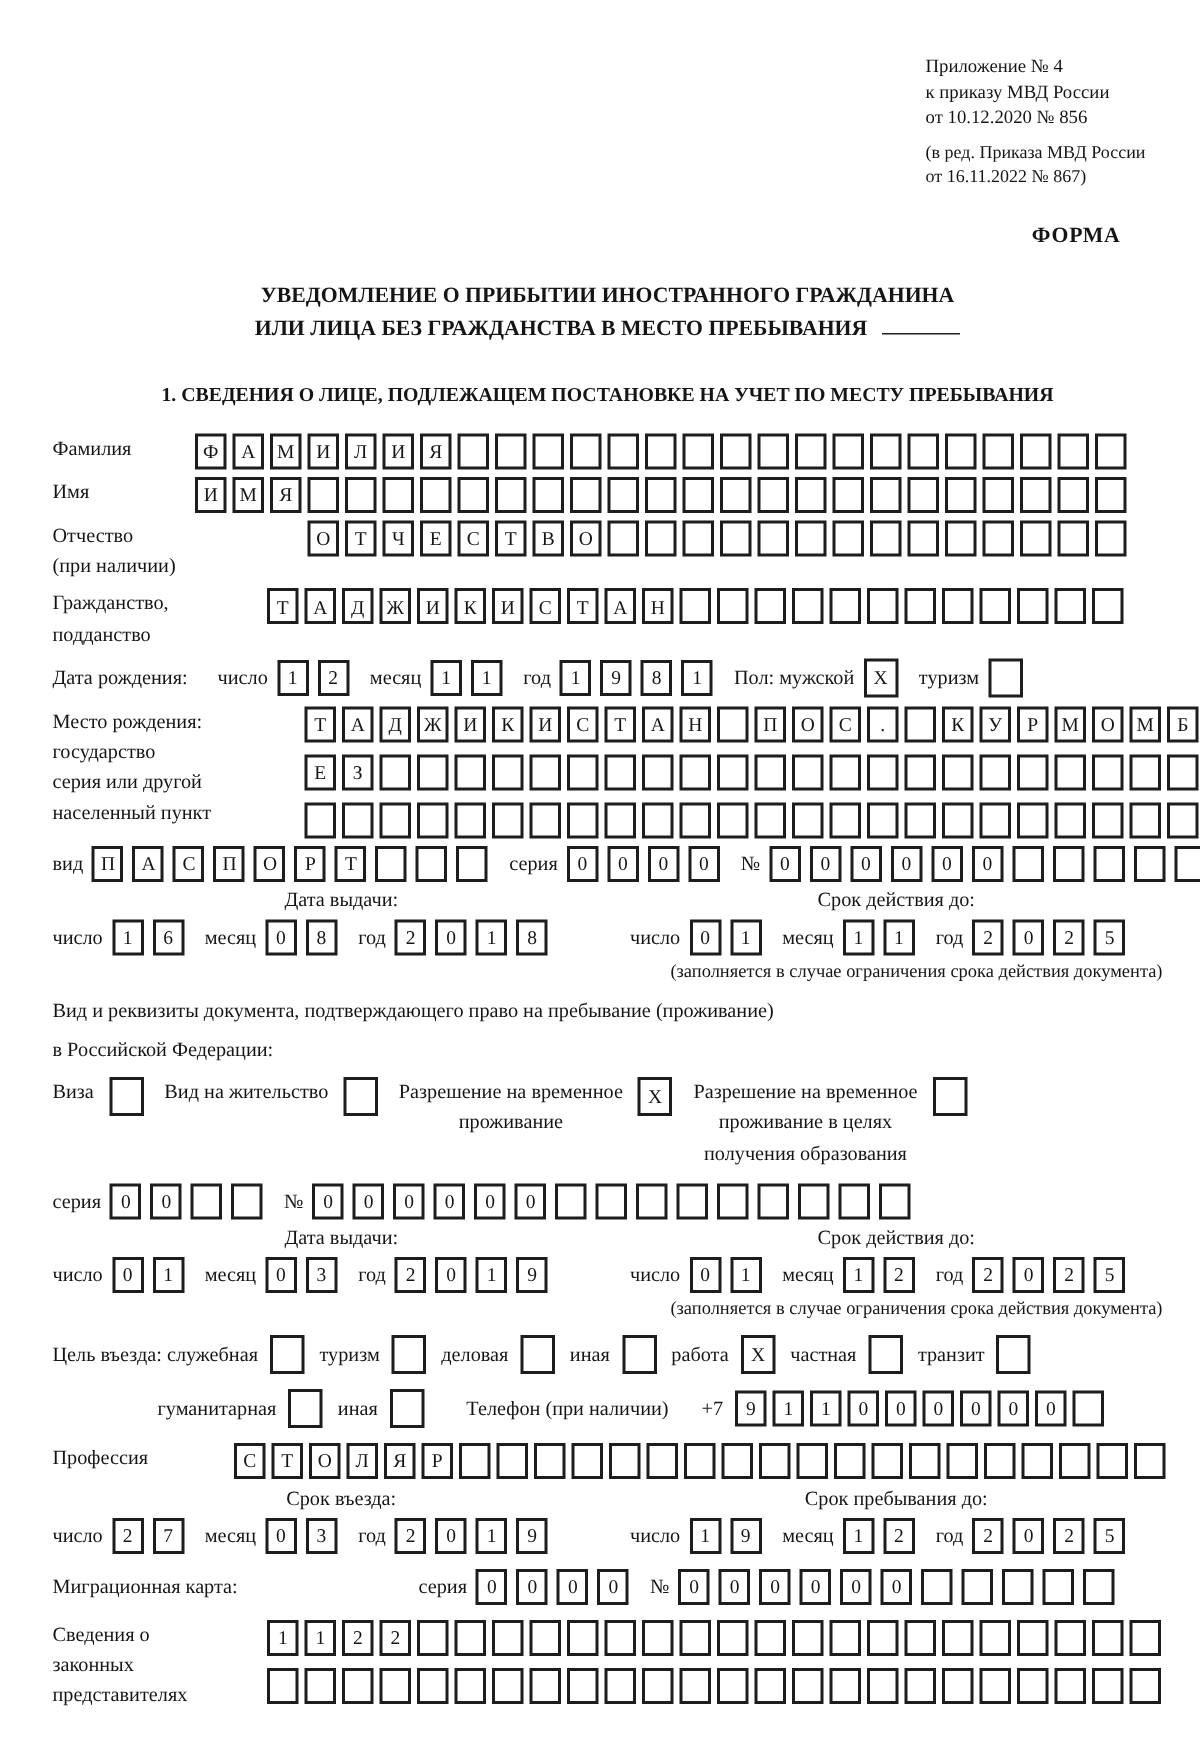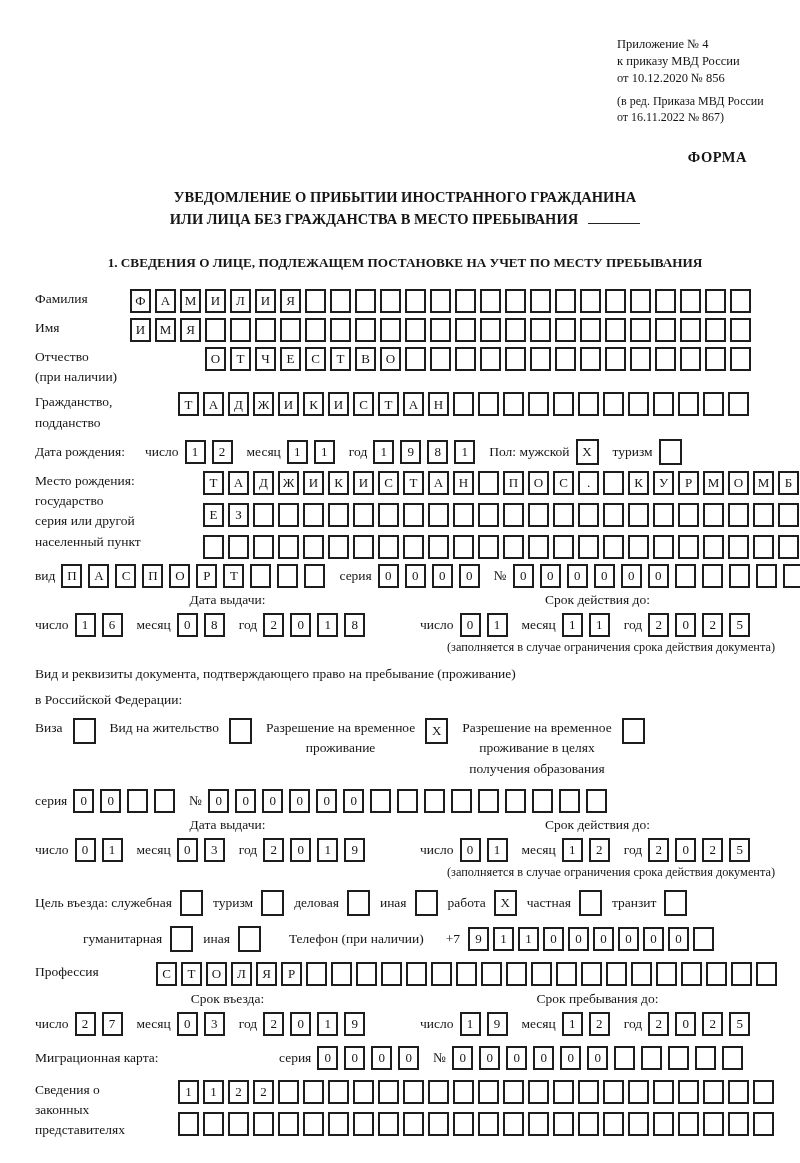--- a/index.html
+++ b/index.html
@@ -505,21 +505,21 @@
     <span>служебная</span><span class="ckb"></span>
     <span>туризм</span><span class="ckb"></span>
     <span>деловая</span><span class="ckb"></span>
     <span>иная</span><span class="ckb"></span>
     <span>работа</span><span class="ckb">X</span>
     <span>частная</span><span class="ckb"></span>
     <span>транзит</span><span class="ckb"></span>
   </div>
 
   <div class="purow">
-    <span style="margin-left:48px;">гуманитарная</span>
+    <span style="margin-left:70px;">гуманитарная</span>
       <span class="ckb"></span>
     <span>иная</span>
       <span class="ckb"></span>
     <span style="margin-left:18px;">Телефон (при наличии)</span>
     <span style="margin-left:22px;margin-right:8px;">+7</span>
     <span class="cells">
         <span class="cb">9</span>
         <span class="cb">1</span>
         <span class="cb">1</span>
         <span class="cb">0</span>

